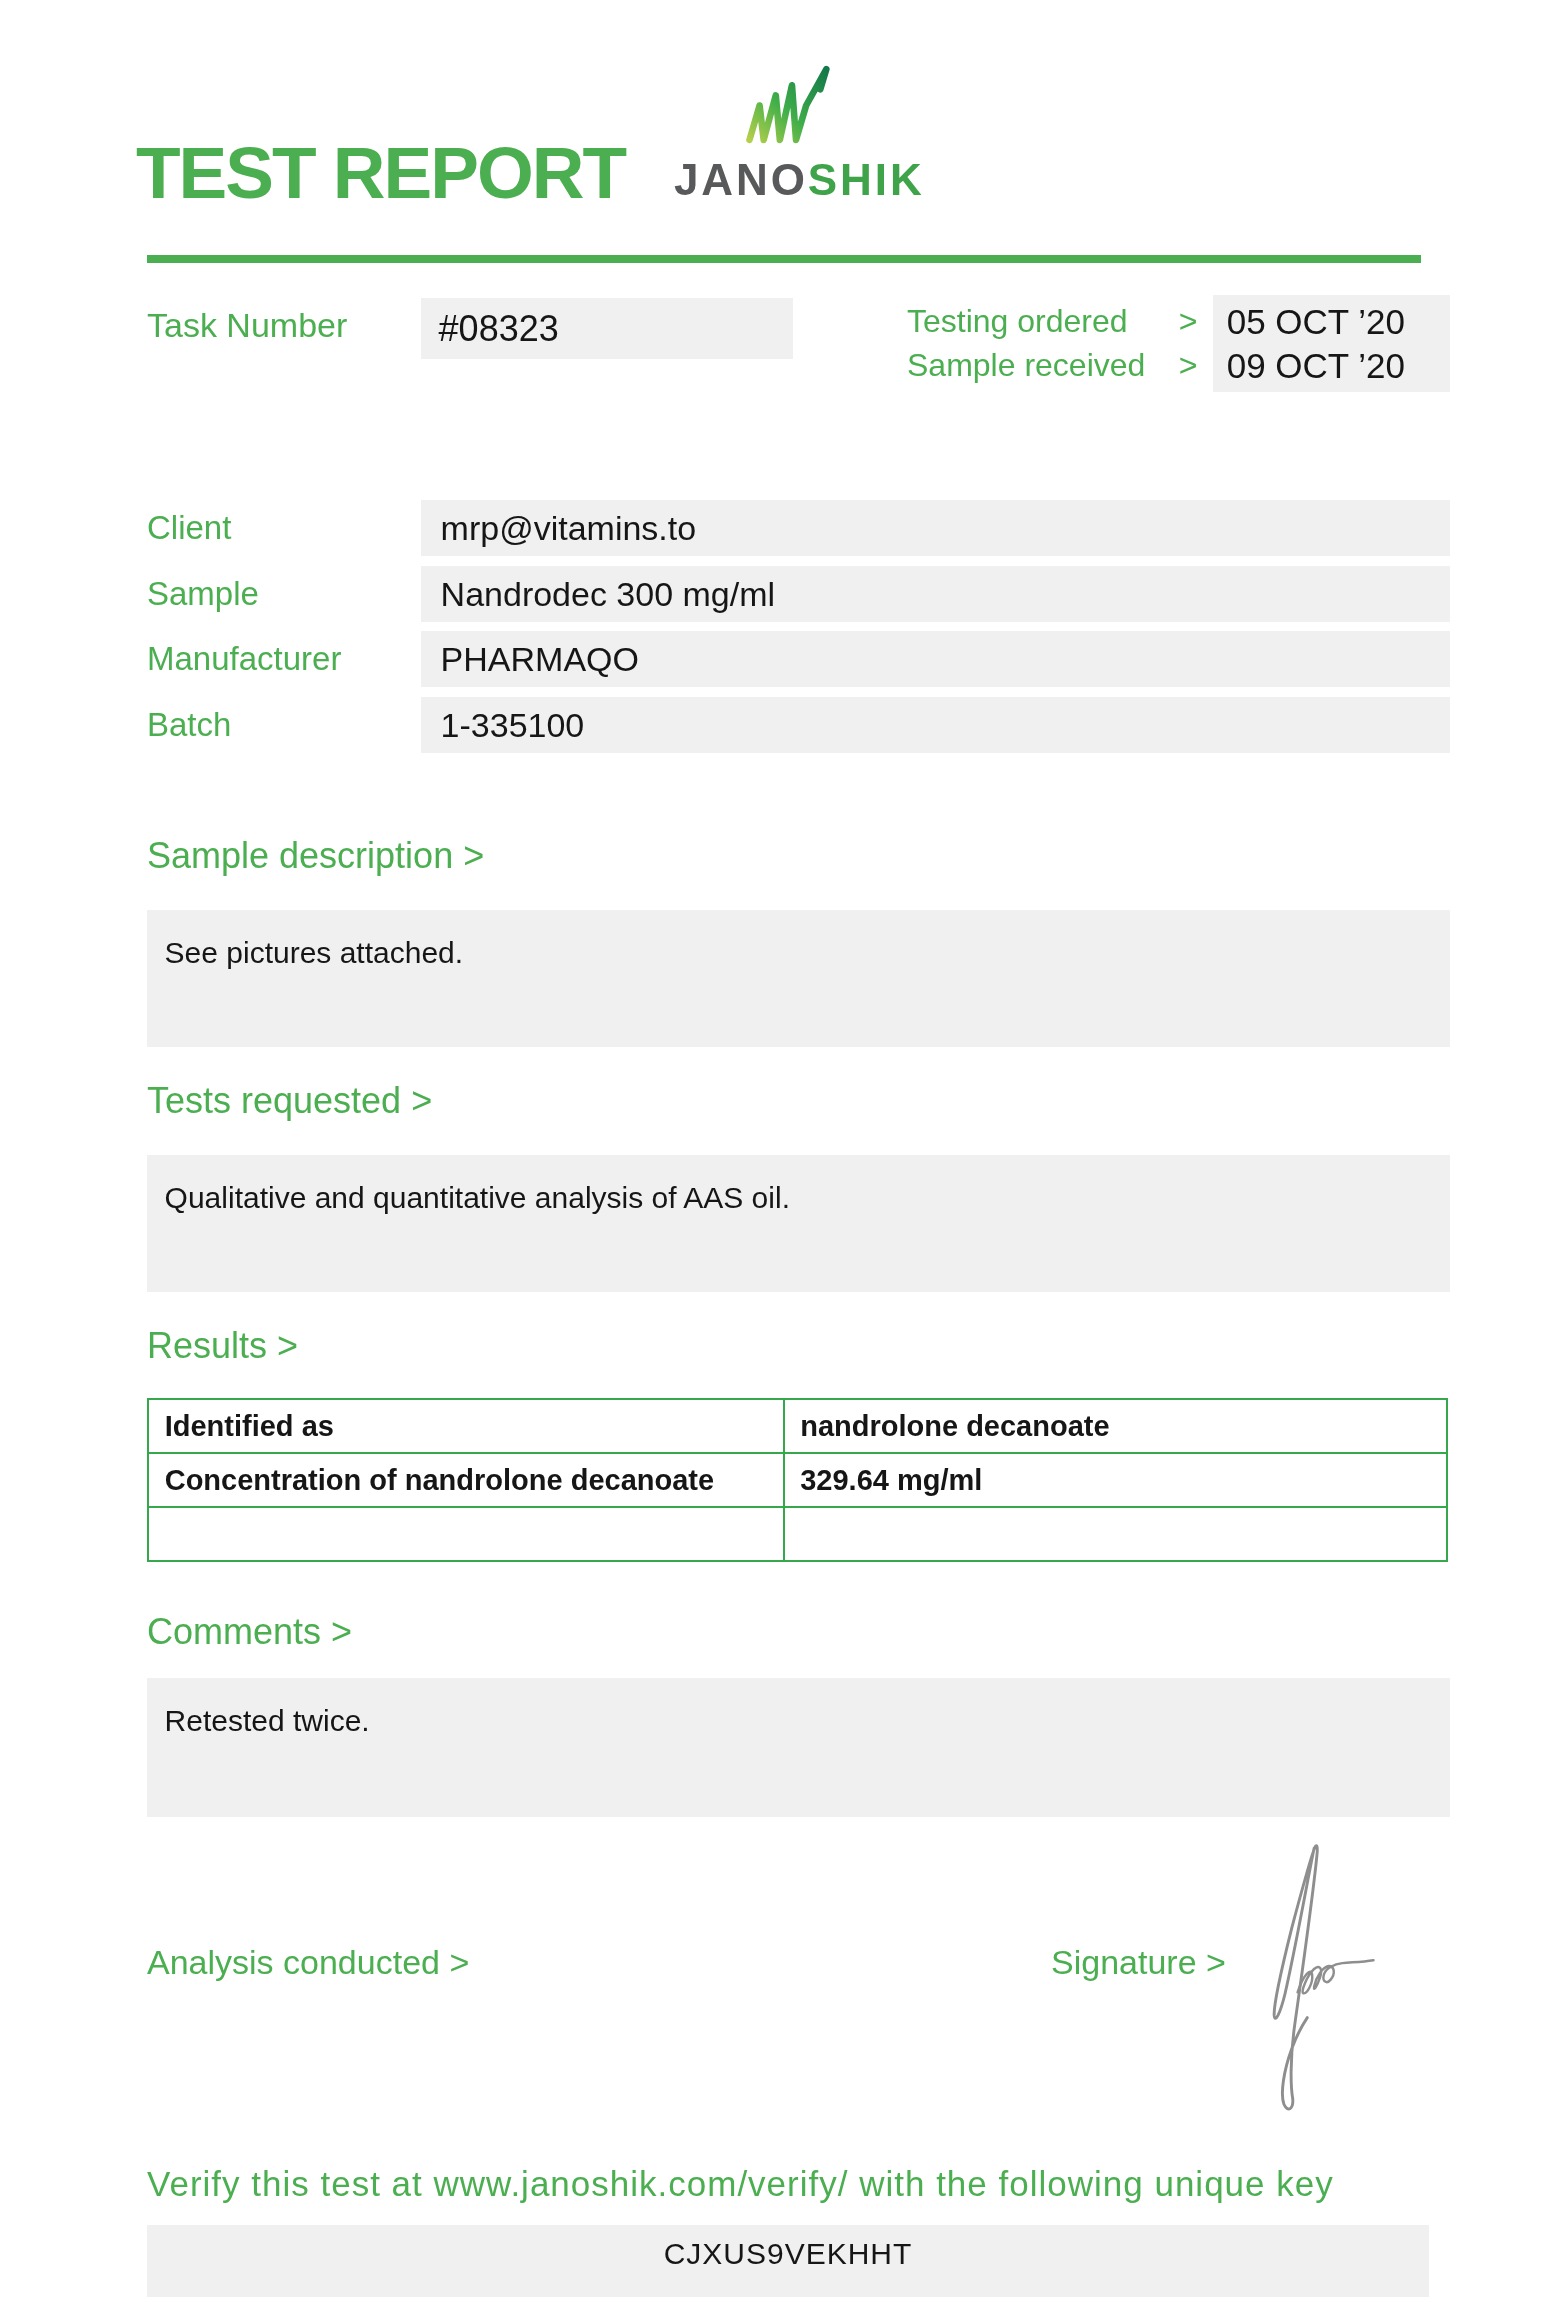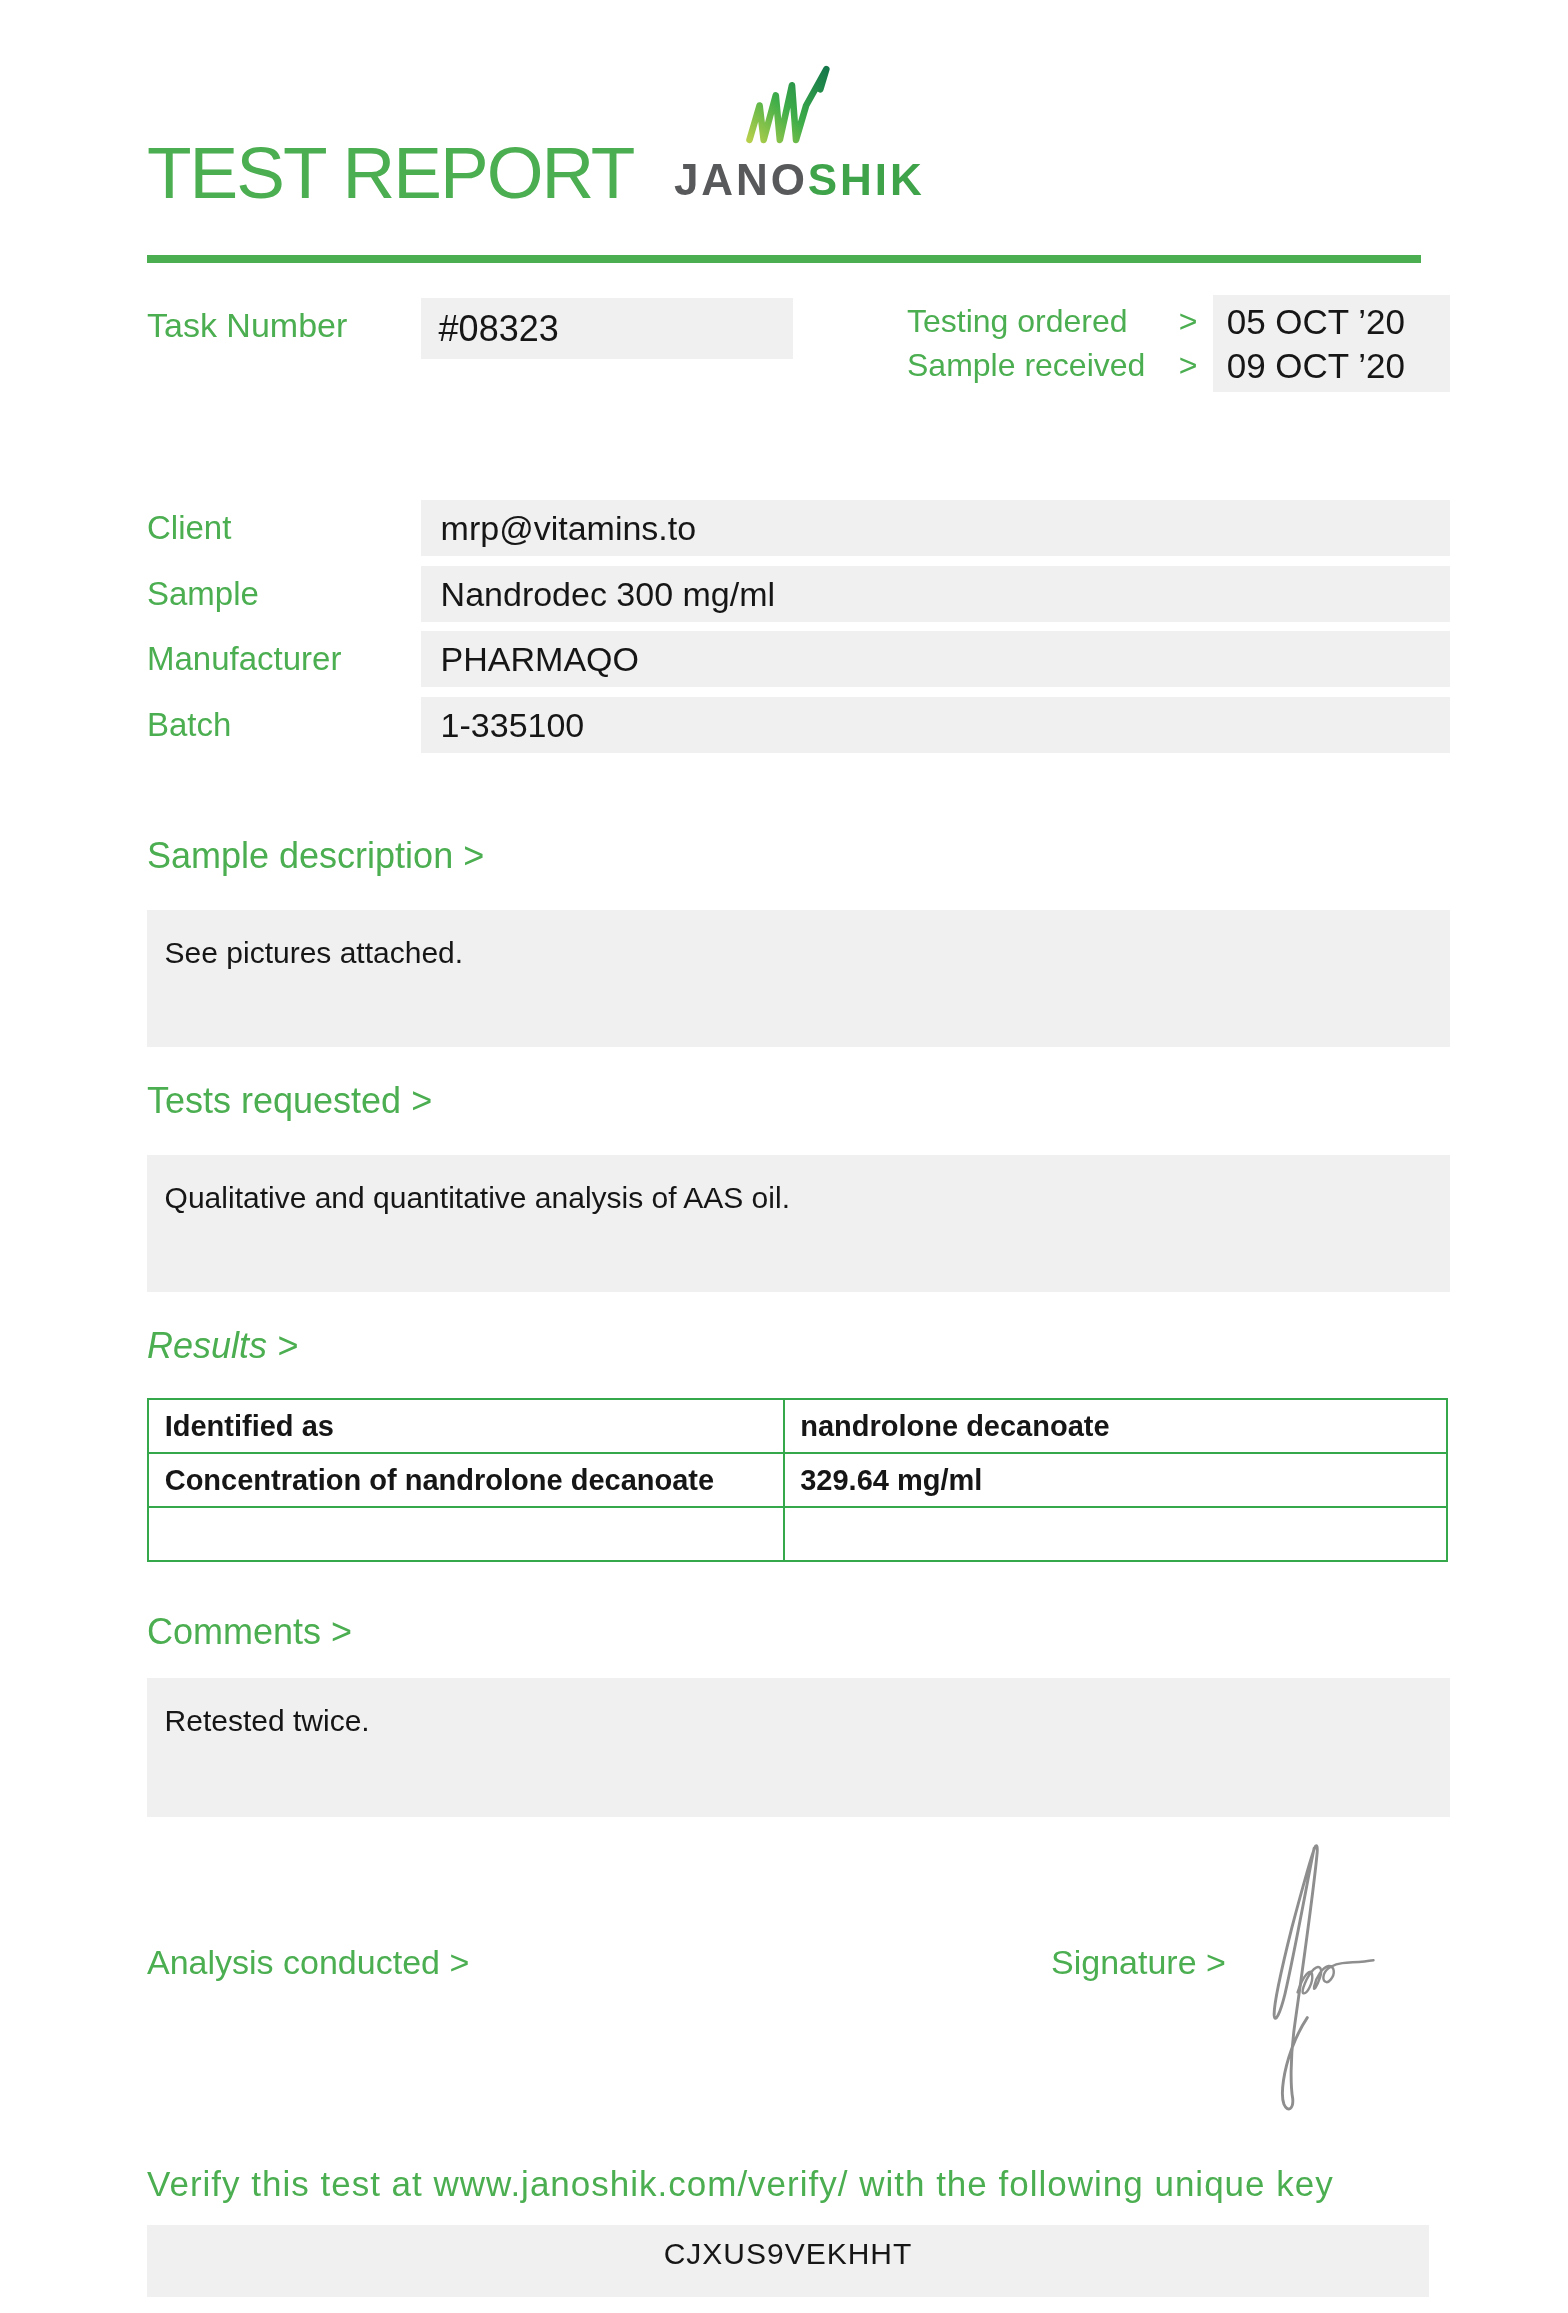--- a/index.html
+++ b/index.html
@@ -9,21 +9,21 @@
     --gray:#58595b;
     --ink:#161616;
   }
   html,body{margin:0;padding:0;background:#ffffff;}
   .page{
     position:relative;width:1568px;height:2313px;background:#fff;
     font-family:"Liberation Sans",sans-serif;color:var(--ink);overflow:hidden;
   }
   .abs{position:absolute;}
   
-  .title{left:147px;top:131px;font-size:73px;letter-spacing:-2px;color:var(--green);font-weight:400;white-space:nowrap;}
+  .title{left:136px;top:131px;font-size:73px;letter-spacing:-2px;color:var(--green);font-weight:700;white-space:nowrap;}
   .logo{left:674px;top:63px;width:239px;text-align:center;}
   .logo svg{width:102px;height:86px;display:block;margin:0 auto;}
   .wordmark{margin-top:5.9px;font-size:44px;font-weight:bold;letter-spacing:2.9px;color:var(--gray);white-space:nowrap;}
   .wordmark .shik{color:#3fa34a;margin-top:31px;}
   .contact{right:118px;top:137px;text-align:right;font-size:26.5px;line-height:1.5;color:var(--gray);white-space:nowrap;}
   .rule{left:147px;top:255px;width:1274px;height:7.8px;background:var(--green);}
   
   .task-label{left:147px;top:306px;font-size:34px;color:var(--green);white-space:nowrap;}
   .task-box{left:421px;top:298px;width:372px;height:61px;background:var(--box);
     font-size:36px;line-height:61px;padding-left:17.6px;box-sizing:border-box;font-weight:500;}
@@ -112,21 +112,21 @@
     <span class="dlabel">Batch</span>
     <div class="dbox">1-335100</div>
   </div>
 
   <div class="abs sec-heading" style="top:835px;">Sample description &gt;</div>
   <div class="abs big-box" style="top:910px;height:137px;">See pictures attached.</div>
 
   <div class="abs sec-heading" style="top:1080px;">Tests requested &gt;</div>
   <div class="abs big-box" style="top:1155px;height:137px;">Qualitative and quantitative analysis of AAS oil.</div>
 
-  <div class="abs sec-heading" style="top:1325px;font-style:italic;">Results &gt;</div>
+  <div class="abs sec-heading" style="top:1325px;">Results &gt;</div>
   <div class="abs rtable">
     <div class="rrow">
       <div class="rcell-l">Identified as</div>
       <div class="rcell-v">nandrolone decanoate</div>
     </div>
     <div class="rrow">
       <div class="rcell-l">Concentration of nandrolone decanoate</div>
       <div class="rcell-v">329.64 mg/ml</div>
     </div>
     <div class="rrow">

